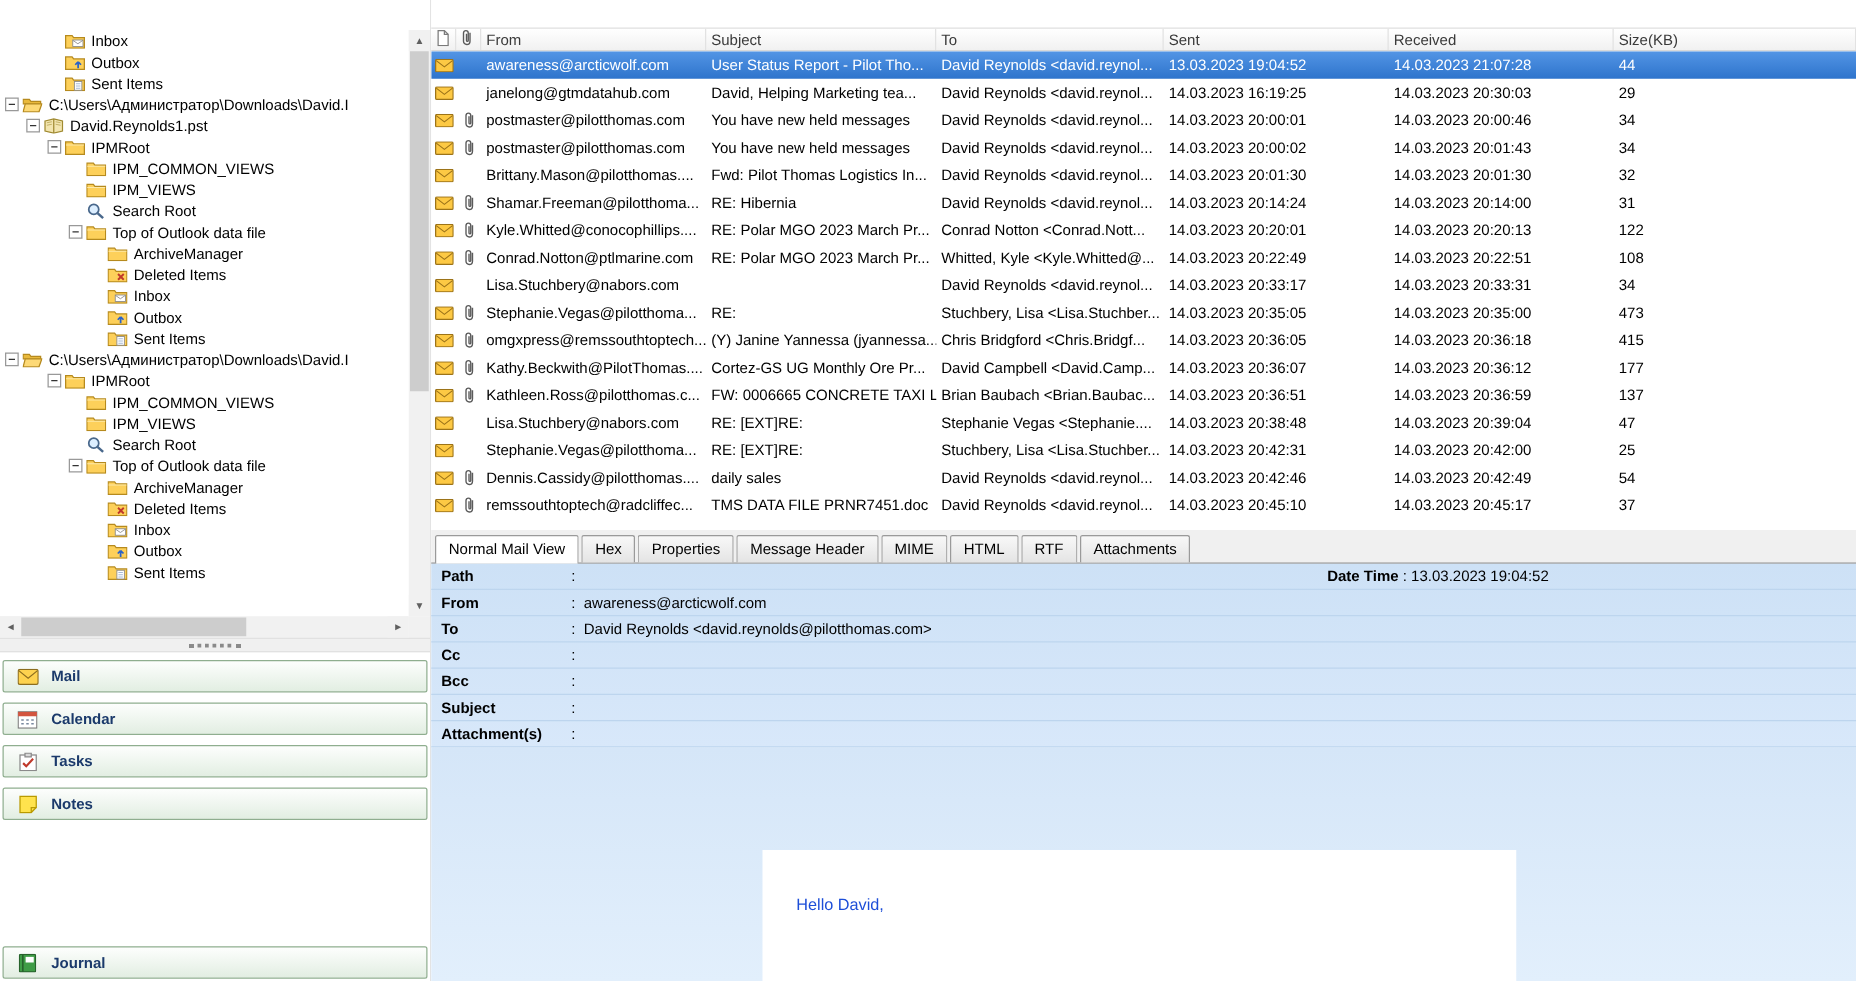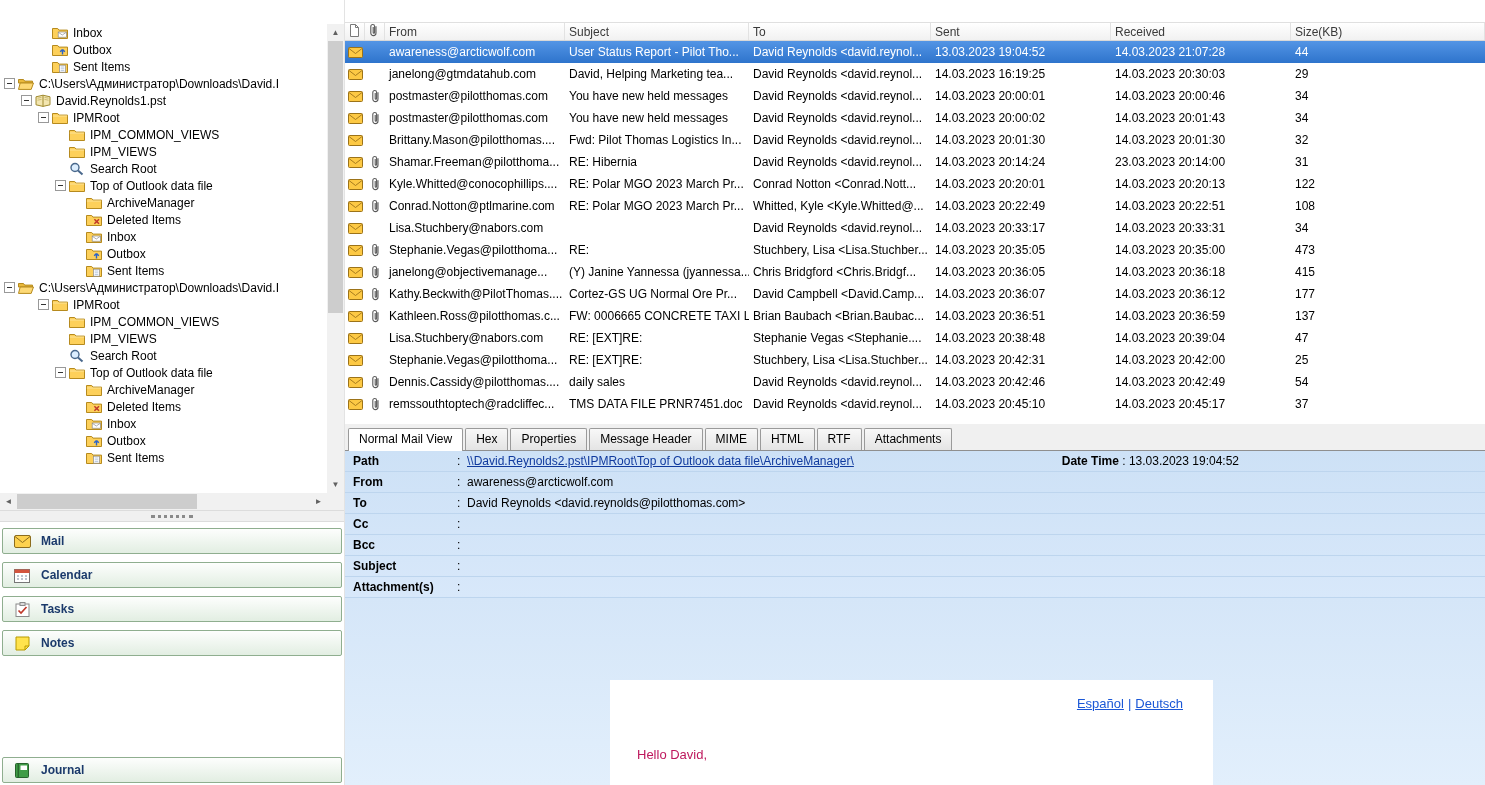--- a/index.html
+++ b/index.html
@@ -61,21 +61,21 @@
   .dvalue{font-size:12px;white-space:nowrap;overflow:hidden;}
   .dvalue.dlink{color:#103a9e;text-decoration:underline;cursor:pointer;}
   .dextra{margin-left:auto;margin-right:238px;font-size:12px;white-space:nowrap;}
   .dextra b{font-weight:bold;}
 
   .preview{flex:1;position:relative;background:linear-gradient(#d5e6f8,#e2effc);overflow:hidden;}
   .mailbody{position:absolute;left:265px;top:82px;width:603px;bottom:0;background:#fff;}
   .langrow{text-align:right;padding:16px 30px 0 0;font-size:13px;}
   .langrow a{color:#1a57d6;text-decoration:underline;cursor:pointer;}
   .langsep{color:#1a57d6;margin:0 4px;}
-  .greeting{margin:36px 0 0 27px;font-size:13px;color:#be185d;}
+  .greeting{margin:36px 0 0 27px;font-size:13px;color:#1d4ed8;}
 </style>
 </head>
 <body>
 
 <div class="app">
 
   <div class="left">
     <div class="tree-area">
       <div class="tree" id="tree">
           <div class="tree-item" style="padding-left: 38px;">
@@ -532,21 +532,21 @@
           </span>
           <span class="cell icell">
             <svg width="9" height="14" viewBox="0 0 9 14">
               <path d="M7 3.2 V10 a2.6 2.6 0 0 1 -5.2 0 V3.4 a1.9 1.9 0 0 1 3.8 0 V9.4 a0.7 0.7 0 0 1 -1.4 0 V4" fill="none" stroke="#5a5a5a" stroke-width="1.1"></path>
             </svg>
           </span>
           <span class="cell">Shamar.Freeman@pilotthoma...</span>
           <span class="cell">RE: Hibernia</span>
           <span class="cell">David Reynolds &lt;david.reynol...</span>
           <span class="cell">14.03.2023 20:14:24</span>
-          <span class="cell">23.03.2023 20:14:00</span>
+          <span class="cell">14.03.2023 20:14:00</span>
           <span class="cell">31</span>
         </div>
         <div class="lrow">
           <span class="cell icell">
             <svg width="15" height="11" viewBox="0 0 15 11">
               <rect x="0.5" y="0.5" width="14" height="10" rx="1" fill="#fdc944" stroke="#9c7318"></rect>
               <path d="M1 1.5 L7.5 6.5 L14 1.5" fill="none" stroke="#9c7318" stroke-width="0.9"></path>
             </svg>
           </span>
           <span class="cell icell">
@@ -619,41 +619,41 @@
             <svg width="15" height="11" viewBox="0 0 15 11">
               <rect x="0.5" y="0.5" width="14" height="10" rx="1" fill="#fdc944" stroke="#9c7318"></rect>
               <path d="M1 1.5 L7.5 6.5 L14 1.5" fill="none" stroke="#9c7318" stroke-width="0.9"></path>
             </svg>
           </span>
           <span class="cell icell">
             <svg width="9" height="14" viewBox="0 0 9 14">
               <path d="M7 3.2 V10 a2.6 2.6 0 0 1 -5.2 0 V3.4 a1.9 1.9 0 0 1 3.8 0 V9.4 a0.7 0.7 0 0 1 -1.4 0 V4" fill="none" stroke="#5a5a5a" stroke-width="1.1"></path>
             </svg>
           </span>
-          <span class="cell">janelong@objectivemanage...</span>
+          <span class="cell">omgxpress@remssouthtoptech...</span>
           <span class="cell">(Y) Janine Yannessa (jyannessa...</span>
           <span class="cell">Chris Bridgford &lt;Chris.Bridgf...</span>
           <span class="cell">14.03.2023 20:36:05</span>
           <span class="cell">14.03.2023 20:36:18</span>
           <span class="cell">415</span>
         </div>
         <div class="lrow">
           <span class="cell icell">
             <svg width="15" height="11" viewBox="0 0 15 11">
               <rect x="0.5" y="0.5" width="14" height="10" rx="1" fill="#fdc944" stroke="#9c7318"></rect>
               <path d="M1 1.5 L7.5 6.5 L14 1.5" fill="none" stroke="#9c7318" stroke-width="0.9"></path>
             </svg>
           </span>
           <span class="cell icell">
             <svg width="9" height="14" viewBox="0 0 9 14">
               <path d="M7 3.2 V10 a2.6 2.6 0 0 1 -5.2 0 V3.4 a1.9 1.9 0 0 1 3.8 0 V9.4 a0.7 0.7 0 0 1 -1.4 0 V4" fill="none" stroke="#5a5a5a" stroke-width="1.1"></path>
             </svg>
           </span>
           <span class="cell">Kathy.Beckwith@PilotThomas....</span>
-          <span class="cell">Cortez-GS UG Normal Ore Pr...</span>
+          <span class="cell">Cortez-GS UG Monthly Ore Pr...</span>
           <span class="cell">David Campbell &lt;David.Camp...</span>
           <span class="cell">14.03.2023 20:36:07</span>
           <span class="cell">14.03.2023 20:36:12</span>
           <span class="cell">177</span>
         </div>
         <div class="lrow">
           <span class="cell icell">
             <svg width="15" height="11" viewBox="0 0 15 11">
               <rect x="0.5" y="0.5" width="14" height="10" rx="1" fill="#fdc944" stroke="#9c7318"></rect>
               <path d="M1 1.5 L7.5 6.5 L14 1.5" fill="none" stroke="#9c7318" stroke-width="0.9"></path>
@@ -751,21 +751,20 @@
         <div class="tab">MIME</div>
         <div class="tab">HTML</div>
         <div class="tab">RTF</div>
         <div class="tab">Attachments</div>
       </div>
 
     <div class="details" id="details">
         <div class="drow">
           <span class="dlabel">Path</span>
           <span class="dcolon">:</span>
-          <span class="dvalue dlink">\\David.Reynolds2.pst\IPMRoot\Top of Outlook data file\ArchiveManager\</span>
           <span class="dextra"><b>Date Time</b> : 13.03.2023 19:04:52</span>
         </div>
         <div class="drow">
           <span class="dlabel">From</span>
           <span class="dcolon">:</span>
           <span class="dvalue">awareness@arcticwolf.com</span>
         </div>
         <div class="drow">
           <span class="dlabel">To</span>
           <span class="dcolon">:</span>
@@ -787,21 +786,18 @@
         </div>
         <div class="drow">
           <span class="dlabel">Attachment(s)</span>
           <span class="dcolon">:</span>
           <span class="dvalue"></span>
         </div>
       </div>
 
     <div class="preview">
       <div class="mailbody">
-        <div class="langrow">
-          <a>Español</a><span class="langsep">|</span><a>Deutsch</a>
-        </div>
         <div class="greeting">Hello David,</div>
       </div>
     </div>
 
   </div>
 </div>
 
 </body></html>

